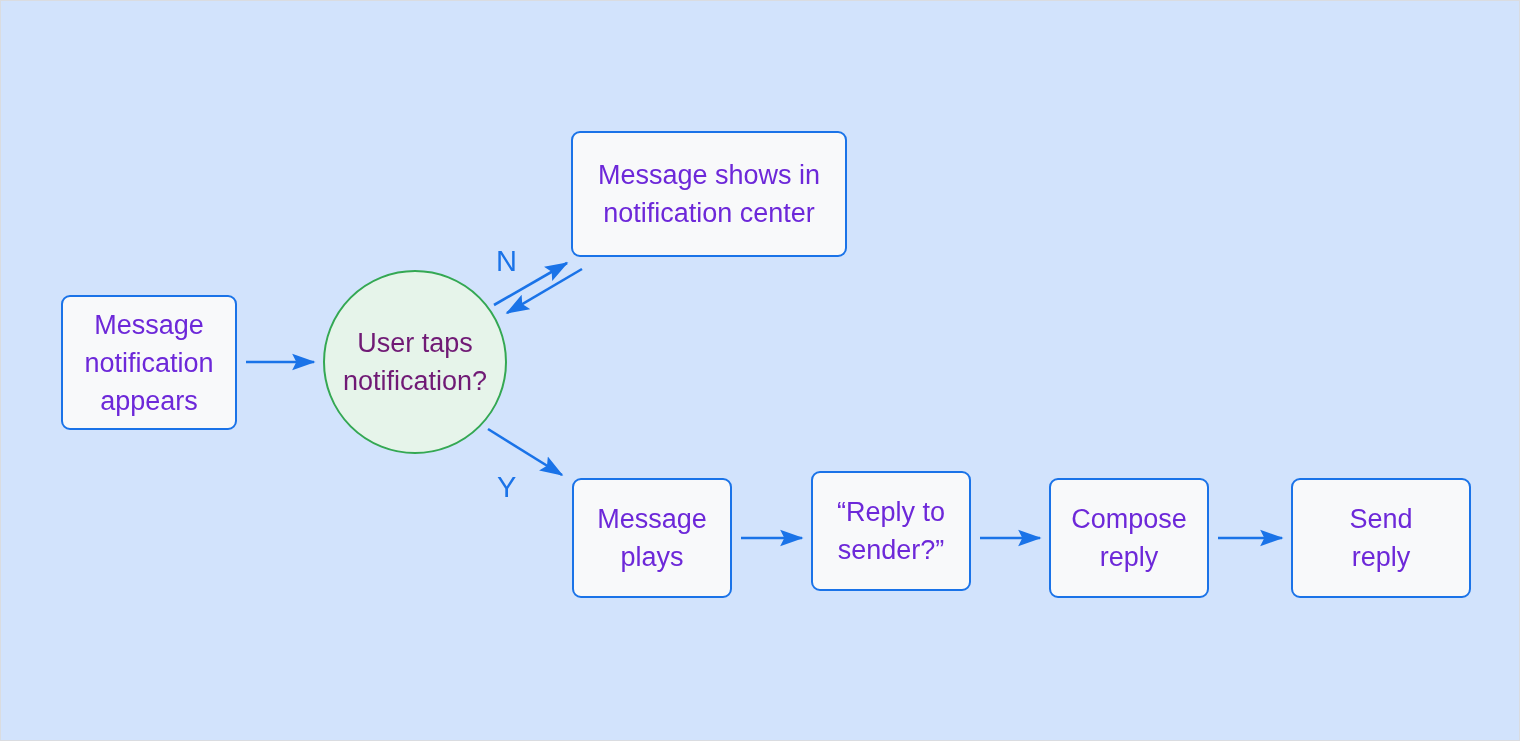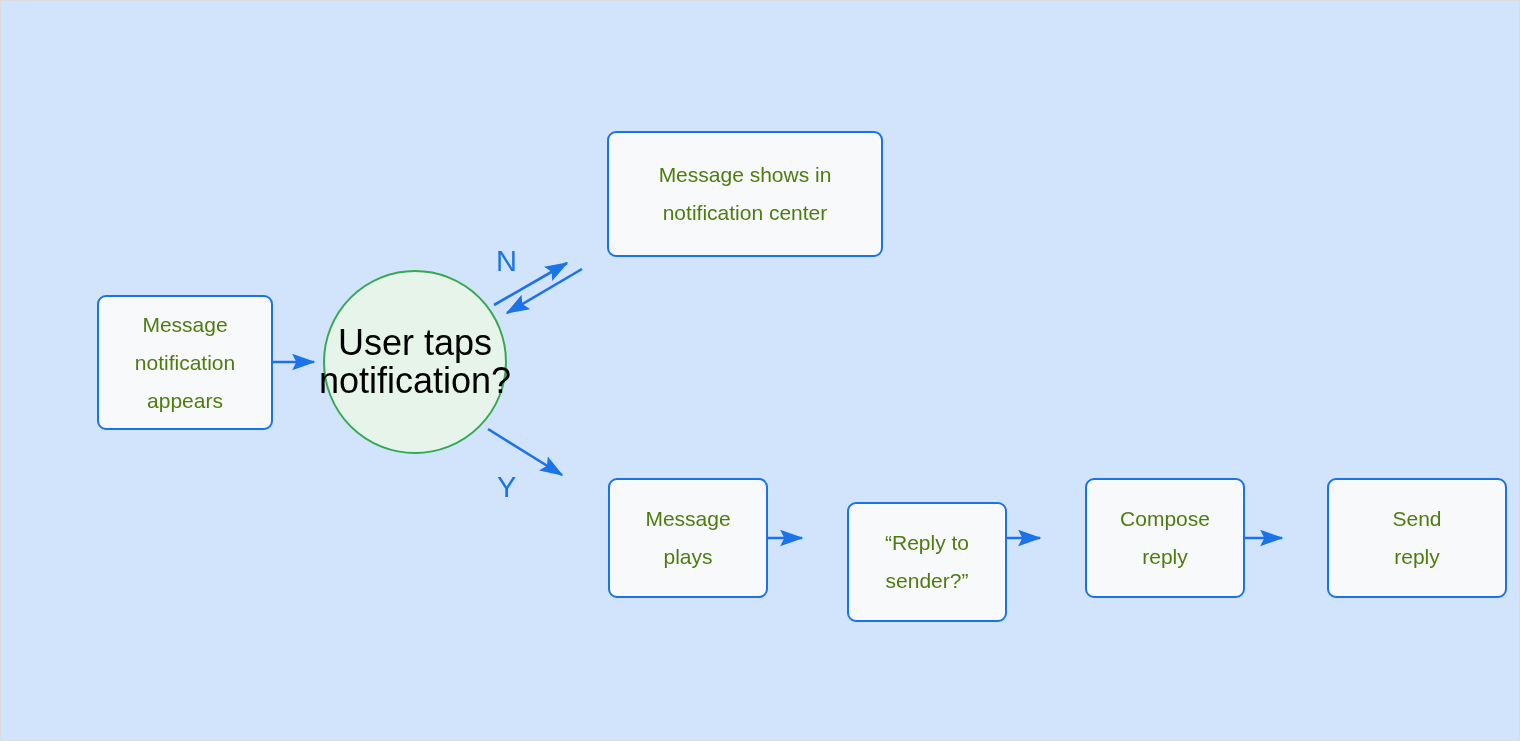--- a/index.html
+++ b/index.html
@@ -30,31 +30,30 @@
     box-sizing: border-box;
     display: flex;
     align-items: center;
     justify-content: center;
     text-align: center;
   }
   .node-process {
     background: #f8f9fa;
     border: 2.5px solid #1a73e8;
     border-radius: 9px;
-    color: #4d7c0f;
-    font-size: 21px;
+    color: #6d28d9;
+    font-size: 27px;
     line-height: 38px;
-    margin-left: 36px;
   }
   .node-decision {
     background: #e6f4ea;
     border: 2.5px solid #34a853;
     border-radius: 50%;
-    color: #000000;
-    font-size: 36px;
+    color: #701a75;
+    font-size: 27px;
     line-height: 38px;
   }
   .node-label {
     padding: 0 10px;
     white-space: pre-line;
   }
   .edge-label {
     position: absolute;
     color: #1a73e8;
     font-size: 29px;
@@ -118,21 +117,21 @@
   <div class="node node-process" style="left:570px; top:130px; width:276px; height:126px;">
     <span class="node-label">Message shows in
 notification center</span>
   </div>
 
   <div class="node node-process" style="left:571px; top:477px; width:160px; height:120px;">
     <span class="node-label">Message
 plays</span>
   </div>
 
-  <div class="node node-process" style="left:810px; top:501px; width:160px; height:120px;">
+  <div class="node node-process" style="left:810px; top:470px; width:160px; height:120px;">
     <span class="node-label">“Reply to
 sender?”</span>
   </div>
 
   <div class="node node-process" style="left:1048px; top:477px; width:160px; height:120px;justify-content:center;">
     <span class="node-label">Compose
 reply</span>
   </div>
 
   <div class="node node-process" style="left:1290px; top:477px; width:180px; height:120px;">

